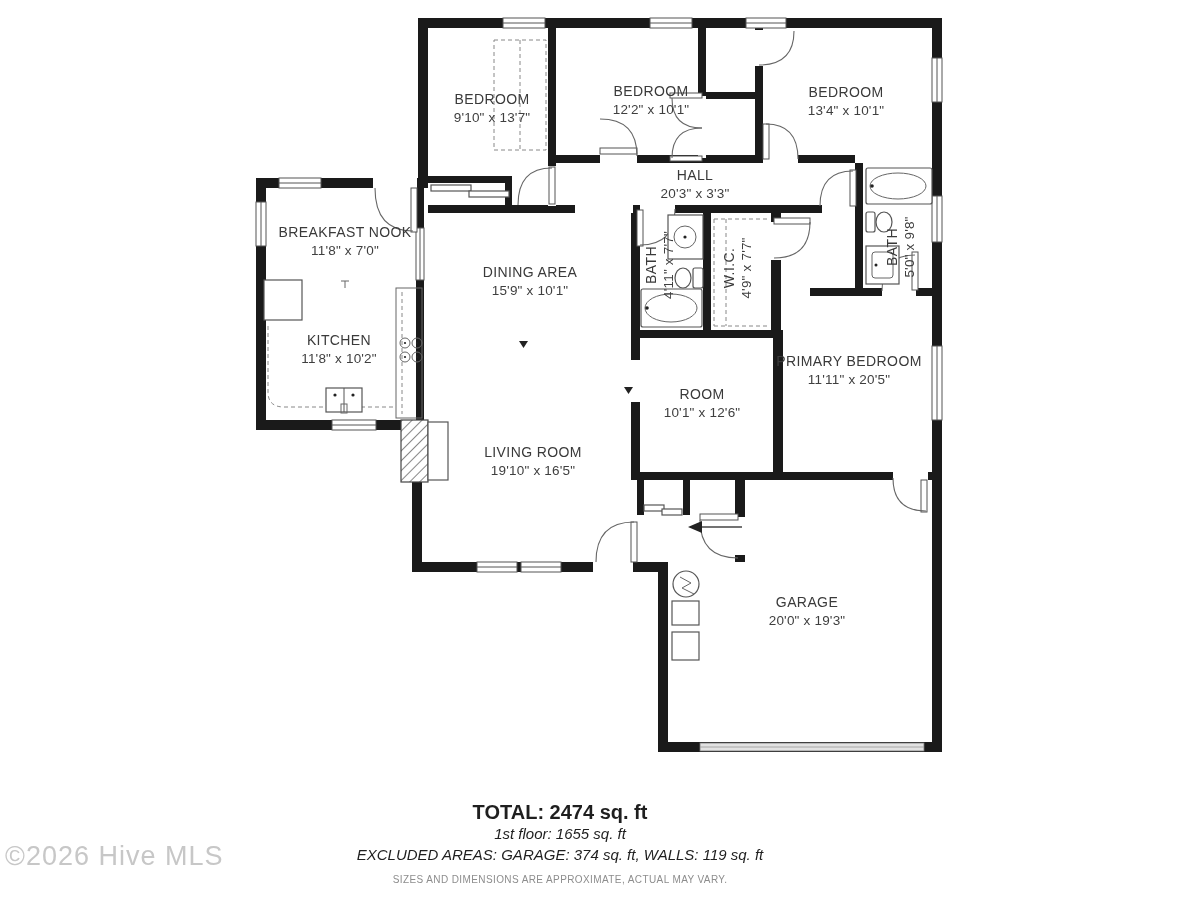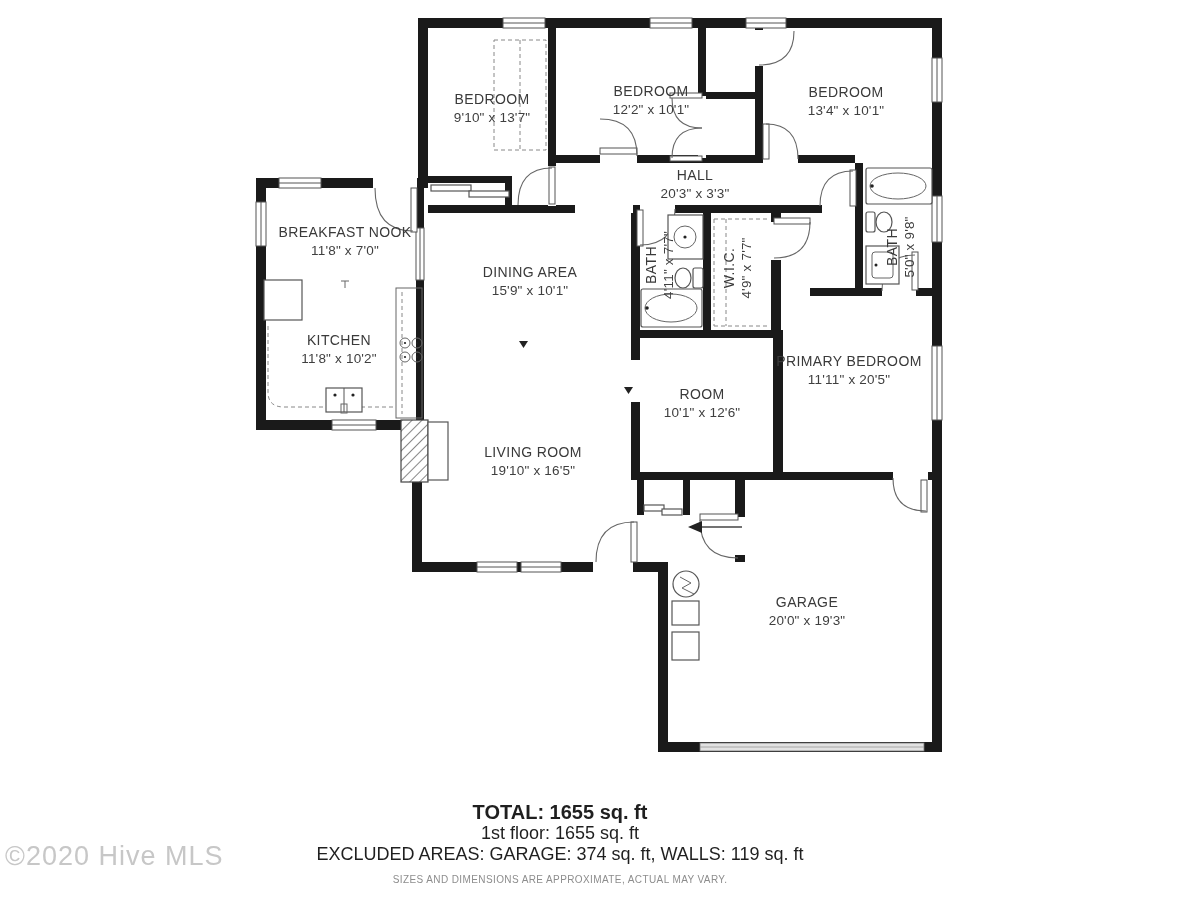--- a/index.html
+++ b/index.html
@@ -15,21 +15,21 @@
   .arc{fill:none;stroke:#666;stroke-width:1.1;}
   .fix{fill:#ffffff;stroke:#555;stroke-width:1.2;}
   .fixthin{fill:none;stroke:#666;stroke-width:1;}
   .dash{fill:none;stroke:#888;stroke-width:1;stroke-dasharray:4 3;}
   .tick{fill:#222;stroke:none;}
   .rname{font:14px "Liberation Sans", sans-serif;fill:#3a3a3a;text-anchor:middle;letter-spacing:.4px;}
   .rdims{font:13.5px "Liberation Sans", sans-serif;fill:#3f3f3f;text-anchor:middle;letter-spacing:.2px;}
   
   .summary{position:absolute;left:0;top:801px;width:100%;text-align:center;color:#1f1f1f;}
   .summary .total{font-size:20px;font-weight:bold;line-height:22px;}
-  .summary .line{font-size:18px;line-height:21px;}
+  .summary .line{font-size:15px;line-height:21px;font-style:italic;}
   .summary .disclaimer{margin-top:9px;font-size:10px;color:#8d8d8d;letter-spacing:.4px;}
   .watermark{position:absolute;left:5px;top:841px;font-size:27px;color:#c7c7c7;letter-spacing:1px;}
 </style>
 </head>
 <body>
 
 <div class="stage">
 
 <svg class="plan-svg" viewBox="0 0 1200 900" xmlns="http://www.w3.org/2000/svg">
   <defs>
@@ -364,21 +364,21 @@
       <text class="rdims" y="18">19'10" x 16'5"</text>
     </g>
     <g transform="translate(807,607)">
       <text class="rname">GARAGE</text>
       <text class="rdims" y="18">20'0" x 19'3"</text>
     </g>
   </g>
 </svg>
 
 <div class="summary">
-  <div class="total">TOTAL: 1655 sq. ft</div>
+  <div class="total">TOTAL: 2474 sq. ft</div>
   <div class="line">1st floor: 1655 sq. ft</div>
   <div class="line">EXCLUDED AREAS: GARAGE: 374 sq. ft, WALLS: 119 sq. ft</div>
   <div class="disclaimer">SIZES AND DIMENSIONS ARE APPROXIMATE, ACTUAL MAY VARY.</div>
 </div>
 
-<div class="watermark">©2020 Hive MLS</div>
+<div class="watermark">©2026 Hive MLS</div>
 
 </div>
 
 </body></html>

